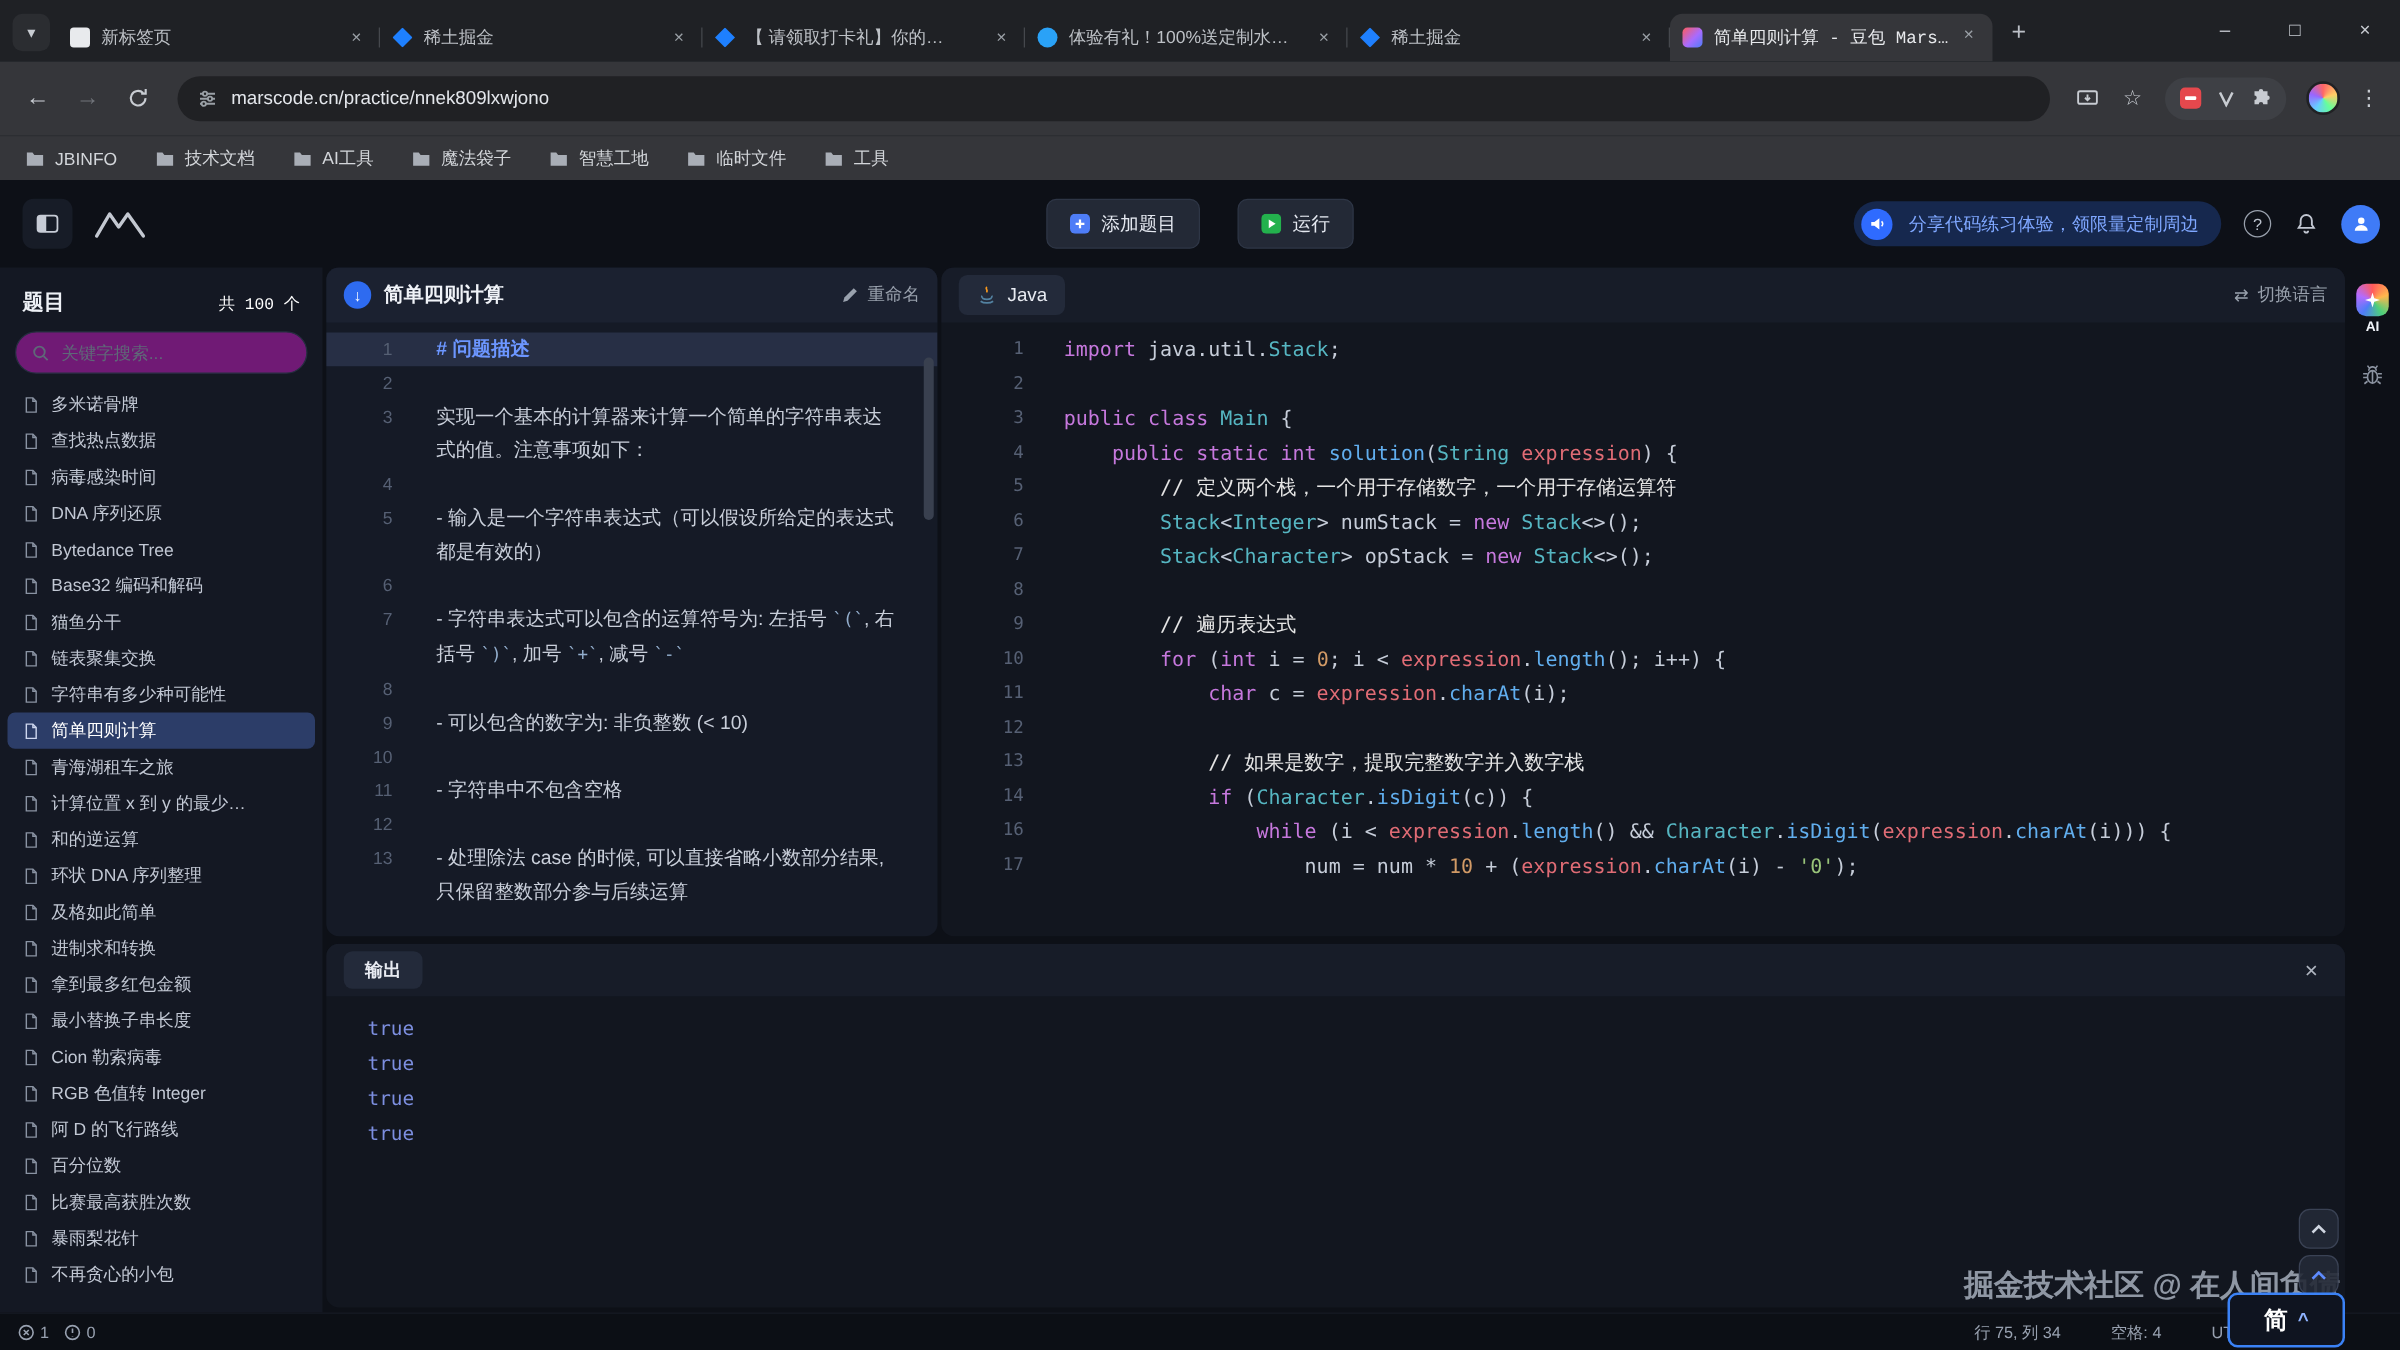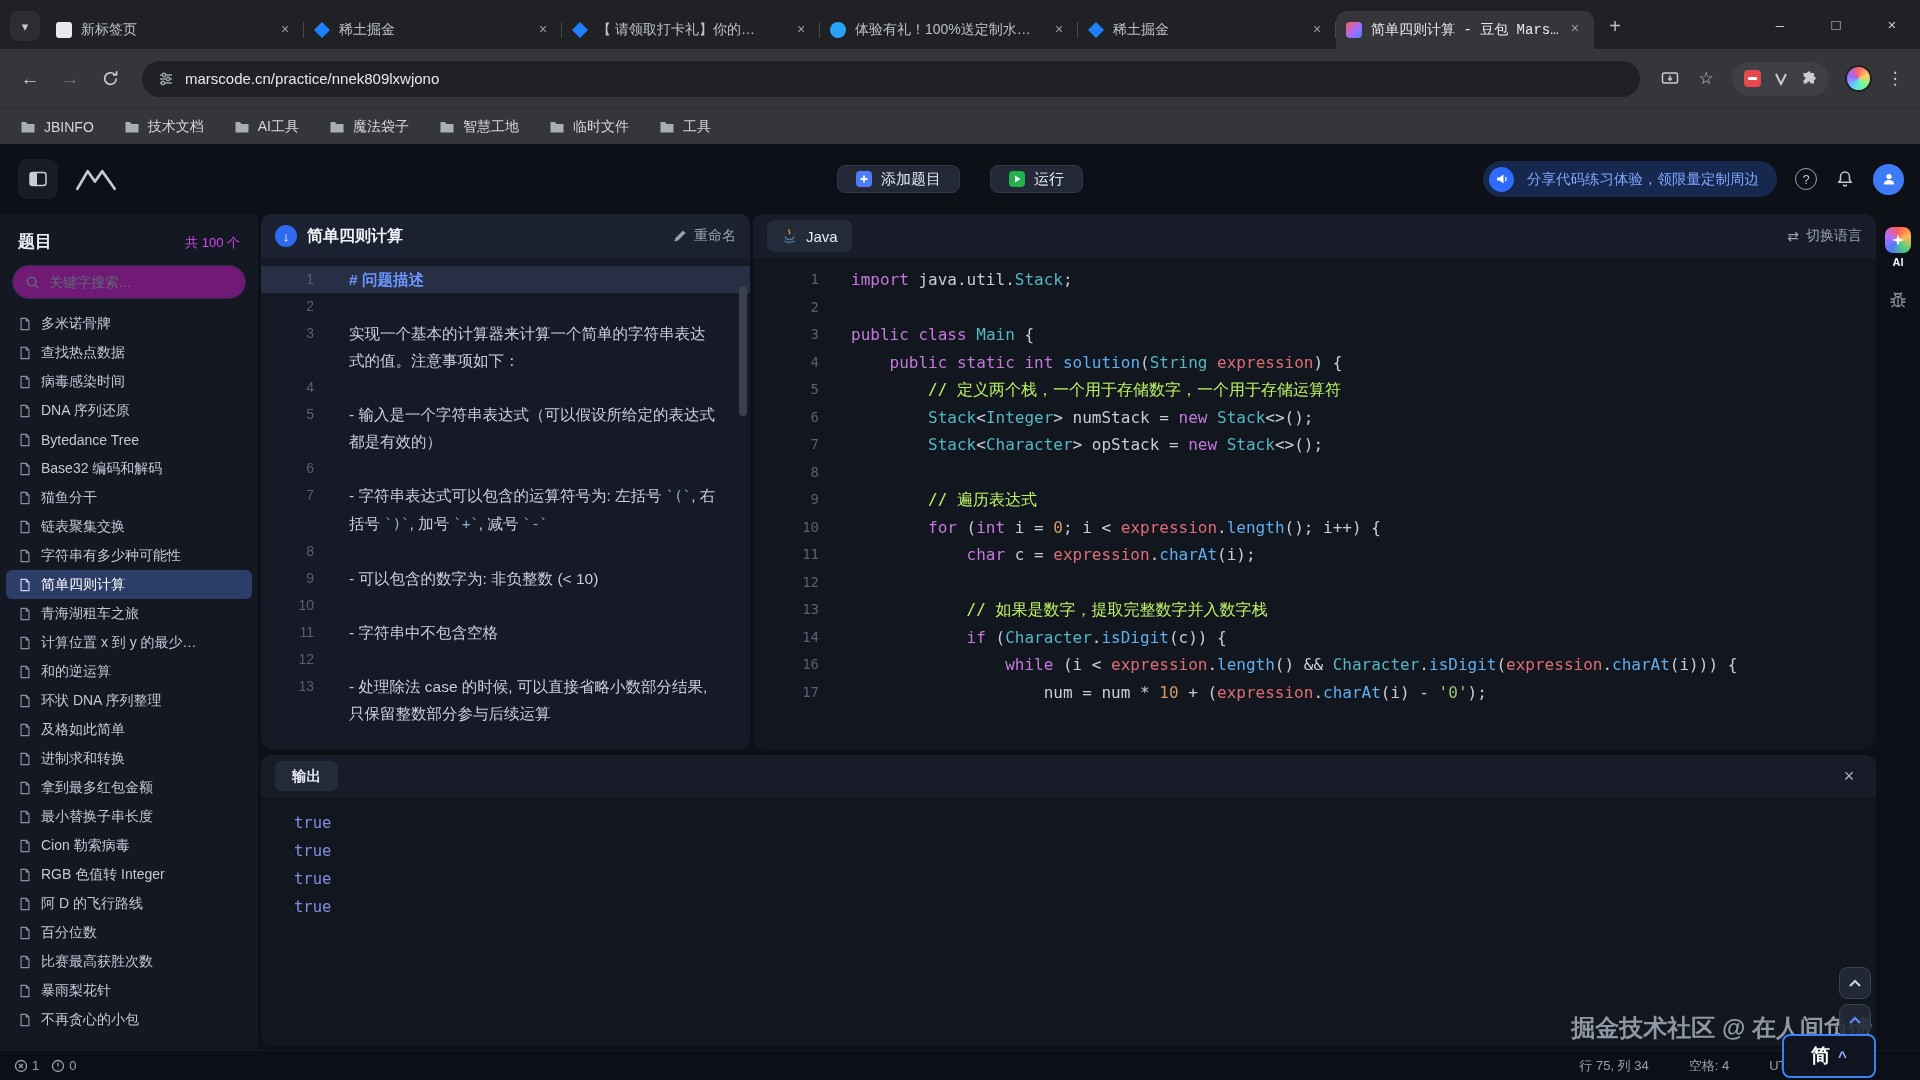--- a/index.html
+++ b/index.html
@@ -38,34 +38,34 @@
 
   .bookmarks { height:36px; background:#35363a; border-top:1px solid #2c2e32; display:flex; align-items:center; gap:30px; padding:0 20px; }
   .bm-item { display:flex; align-items:center; gap:8px; font-size:14px; color:#d3d6da; }
 
   
   .app { position:absolute; top:144px; left:0; right:0; bottom:0; background:#0d1017; }
   .app-header { height:70px; display:flex; align-items:center; padding:0 18px; position:relative; }
   .panel-toggle { width:40px; height:40px; background:#171c27; border-radius:9px; display:flex; align-items:center; justify-content:center; }
   .logo { margin-left:16px; display:flex; align-items:center; }
   .center-btns { position:absolute; left:50%; top:50%; transform:translate(-50%,-50%); display:flex; gap:30px; }
-  .hbtn { height:28px; background:#232936; border:1px solid #2e3646; border-radius:8px; display:flex; align-items:center; gap:9px; padding:0 18px; font-size:15px; color:#e4e8f0; }
+  .hbtn { height:40px; background:#232936; border:1px solid #2e3646; border-radius:8px; display:flex; align-items:center; gap:9px; padding:0 18px; font-size:15px; color:#e4e8f0; }
   .right-cluster { position:absolute; right:16px; top:50%; transform:translateY(-50%); display:flex; align-items:center; gap:18px; }
   .banner { height:36px; background:#16284e; border-radius:18px; display:flex; align-items:center; gap:13px; padding:0 18px 0 6px; color:#7fa7ff; font-size:14.5px; }
   .banner-ic { width:25px; height:25px; border-radius:50%; background:#2f6bff; display:flex; align-items:center; justify-content:center; }
   .help-ic { width:22px; height:22px; border-radius:50%; border:1.6px solid #99a1ad; color:#b9c0cb; font-size:13px; display:flex; align-items:center; justify-content:center; }
   .avatar-app { width:31px; height:31px; border-radius:50%; background:#3f7bf7; display:flex; align-items:center; justify-content:center; }
 
   .main { position:absolute; top:70px; left:0; right:0; bottom:30px; }
 
   
   .sidebar { position:absolute; left:0; top:0; bottom:0; width:258px; background:#141823; overflow:hidden; }
   .sidebar-head { display:flex; align-items:baseline; justify-content:space-between; padding:16px 18px 12px; }
   .sidebar-title { font-size:17px; font-weight:bold; color:#eef1f6; }
-  .sidebar-count { font-size:13px; color:#d946ef; }
+  .sidebar-count { font-size:13px; color:#ffffff;font-family:Liberation Mono, monospace; }
   .search { margin:0 12px 10px; height:34px; background:#701a75; border:1px solid #262e40; border-radius:17px; display:flex; align-items:center; gap:9px; padding:0 12px; }
   .search input { flex:1; background:transparent; border:none; outline:none; color:#aab2c0; font-size:14px; font-family:inherit; }
   .search input::placeholder { color:#5f6878; }
   .s-item { height:29px; display:flex; align-items:center; gap:9px; padding:0 12px; margin:0 6px; border-radius:6px; font-size:14px; color:#c2c8d4; white-space:nowrap; overflow:hidden; }
   .s-item .ic { color:#8a93a3; display:flex; flex:0 0 auto; }
   .s-item.selected { background:#2c3d68; color:#fff; }
   .s-item.selected .ic { color:#cdd6ee; }
   .s-label { overflow:hidden; text-overflow:ellipsis; }
 
   
@@ -87,21 +87,21 @@
   .code-panel { position:absolute; left:753px; top:0; width:1123px; height:535px; background:#12161f; border-radius:10px; overflow:hidden; }
   .c-head { height:44px; background:#171c28; display:flex; align-items:center; padding:0 14px; }
   .lang-tab { height:32px; background:#232a3a; border-radius:7px; display:flex; align-items:center; gap:8px; padding:0 14px; font-size:15px; color:#e8ebf2; }
   .switch { margin-left:auto; display:flex; align-items:center; gap:7px; color:#99a1ad; font-size:14px; }
   .c-body { padding-top:8px; font-family:"DejaVu Sans Mono",monospace; font-size:16px; }
   .c-row { display:flex; line-height:27.5px; }
   .c-num { flex:0 0 88px; text-align:right; padding-right:22px; color:#566074; font-size:14px; }
   .c-code { white-space:pre; padding-left:10px; color:#c6cdd9; }
   .tk-k { color:#c678dd; } .tk-t { color:#56b6c2; } .tk-f { color:#61aeee; }
   .tk-v { color:#e06c75; } .tk-n { color:#d19a66; } .tk-s { color:#98c379; }
-  .tk-c { color:#bef264; } .tk-p { color:#c6cdd9; }
+  .tk-c { color:#e5e5e5; } .tk-p { color:#c6cdd9; }
 
   
   .output-panel { position:absolute; left:261px; top:541px; right:44px; bottom:4px; background:#12161f; border-radius:10px; overflow:hidden; }
   .o-head { height:42px; background:#171c28; display:flex; align-items:center; padding:0 14px; }
   .o-tab { height:30px; background:#232a3a; border-radius:7px; display:flex; align-items:center; padding:0 17px; font-size:14.5px; font-weight:bold; color:#e8ebf2; }
   .o-close { margin-left:auto; color:#aeb4bf; font-size:18px; width:26px; text-align:center; }
   .o-body { padding:12px 0 0 33px; font-family:"DejaVu Sans Mono",monospace; font-size:15.5px; line-height:28px; color:#7d8fe0; }
 
   
   .ai-rail { position:absolute; right:0; top:0; bottom:0; width:44px; }

